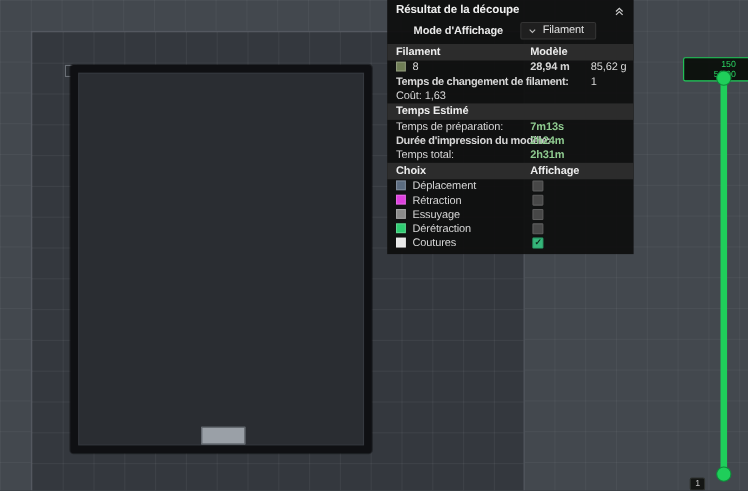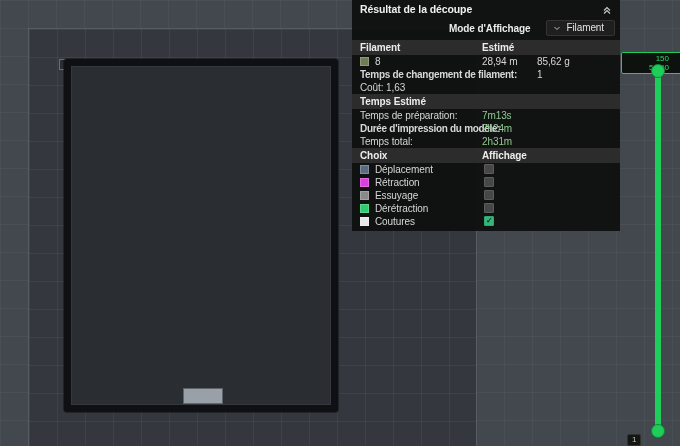--- a/index.html
+++ b/index.html
@@ -33,45 +33,45 @@
     position:absolute;left:64px;top:59px;width:274px;height:353px;
     border:7px solid #0f1013;background:#2a2d32;border-radius:3px;
     box-sizing:border-box;box-shadow:inset 0 0 0 1px #35393f,0 0 0 1px rgba(0,0,0,.35);
   }
   .object-bottom-block{
     position:absolute;left:183px;top:388px;width:40px;height:16px;
     background:#9aa0a7;border:1px solid #5f646b;box-sizing:border-box;
   }
   
   .panel{
-    position:absolute;left:352px;top:0;width:268px;
+    position:absolute;left:352px;top:0;width:224px;
     background:rgba(14,14,14,.93);color:#d6d6d6;
     font-size:10px;line-height:11px;letter-spacing:-0.1px;
     padding-bottom:3px;box-sizing:border-box;
   }
   .p-header{
     display:flex;justify-content:space-between;align-items:center;
     padding:4px 8px 3px;font-weight:bold;font-size:10.5px;color:#f0f0f0;
   }
   .collapse{cursor:pointer;display:flex;align-items:center;}
-  .p-mode{display:flex;align-items:center;padding:2px 5px 4px;font-weight:bold;color:#eaeaea;justify-content:flex-end;}
+  .p-mode{display:flex;align-items:center;padding:2px 24px 4px;font-weight:bold;color:#eaeaea;}
   .mode-dd{
     margin-left:16px;display:inline-flex;align-items:center;gap:5px;
     background:#1f1f1f;border:1px solid #343434;border-radius:2px;
     padding:1px 10px 2px 6px;font-weight:normal;color:#e2e2e2;cursor:pointer;
   }
   .band{
     position:relative;background:#2c2c2c;font-weight:bold;color:#ececec;
     padding:2px 8px;height:11px;
   }
   .row{position:relative;padding:1px 8px;height:11px;}
   .c2{position:absolute;left:130px;top:2px;}
   .band .c2{top:2px;}
   .c3{position:absolute;left:185px;top:1px;text-align:right;}
-  .row .c2{top:1px;}
+  .row .c2{top:1px;font-weight:bold;}
   .tight{letter-spacing:-0.3px;font-weight:bold;}
   .gap{}
   .swatch{
     display:inline-block;width:9px;height:9px;margin-right:6px;
     vertical-align:-1px;border:1px solid rgba(255,255,255,.22);box-sizing:border-box;
   }
   .timeval{color:#8fcb90;}
   .checkbox{
     position:absolute;left:132px;top:1px;width:10px;height:10px;
     background:#474747;border:1px solid #5c5c5c;border-radius:1px;
@@ -132,21 +132,21 @@
     <span class="mode-dd">
       <svg width="8" height="8" viewBox="0 0 8 8">
           <path d="M1.5 3l2.5 2.5L6.5 3" stroke="#bbbbbb" stroke-width="1" fill="none"></path>
         </svg>
       <span>Filament</span>
     </span>
   </div>
 
   <div class="band">
     <span>Filament</span>
-    <span class="c2">Estimé</span>
+    <span class="c2">Modèle</span>
   </div>
 
   <div class="row">
     <span class="swatch" style="background-color: rgb(111, 125, 85);"></span><span>8</span>
     <span class="c2">28,94 m</span>
     <span class="c3">85,62 g</span>
   </div>
 
   <div class="row">
     <span class="tight">Temps de changement de filament:</span>

